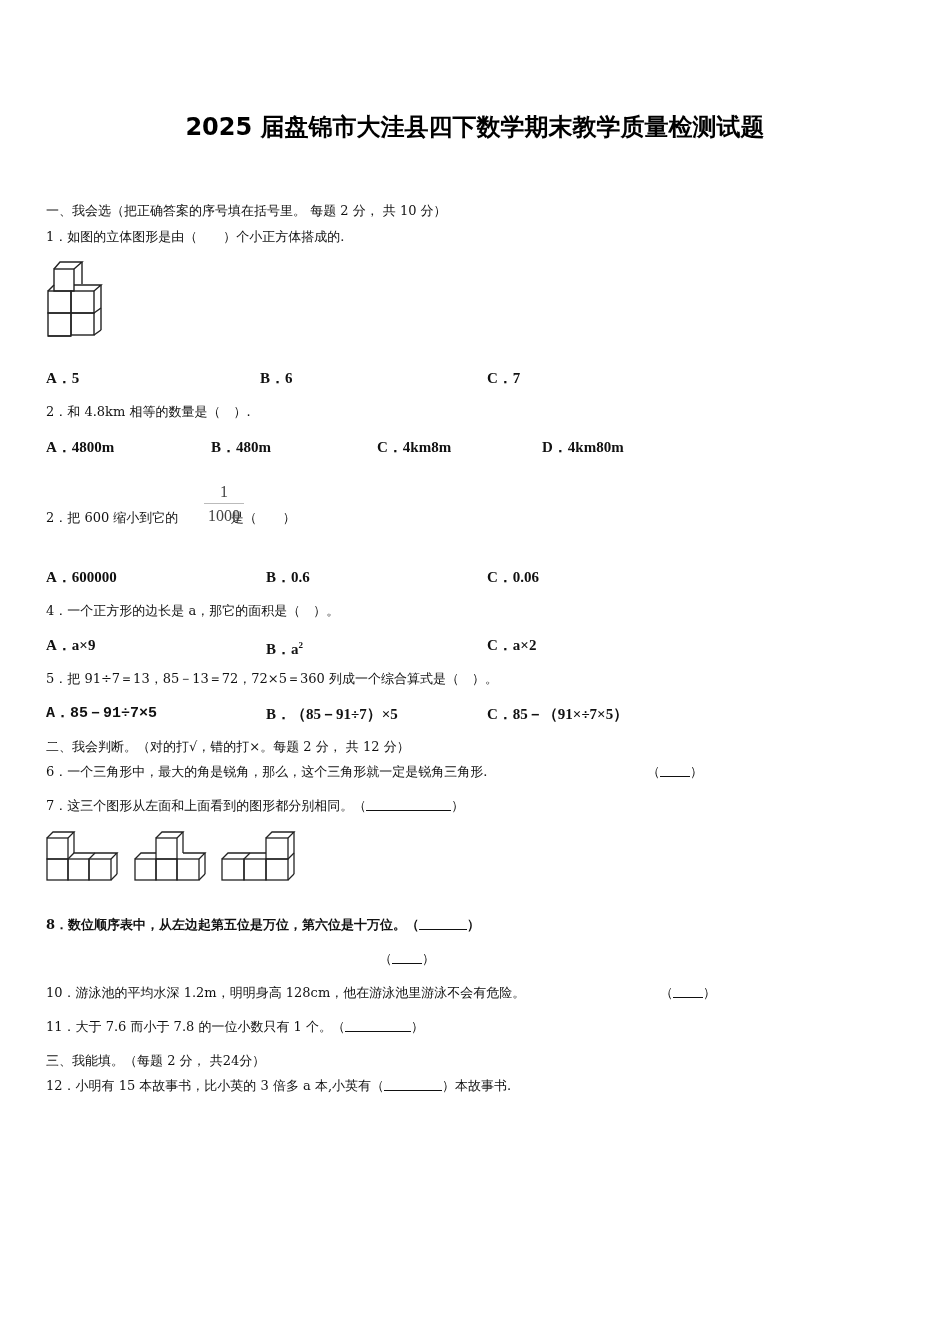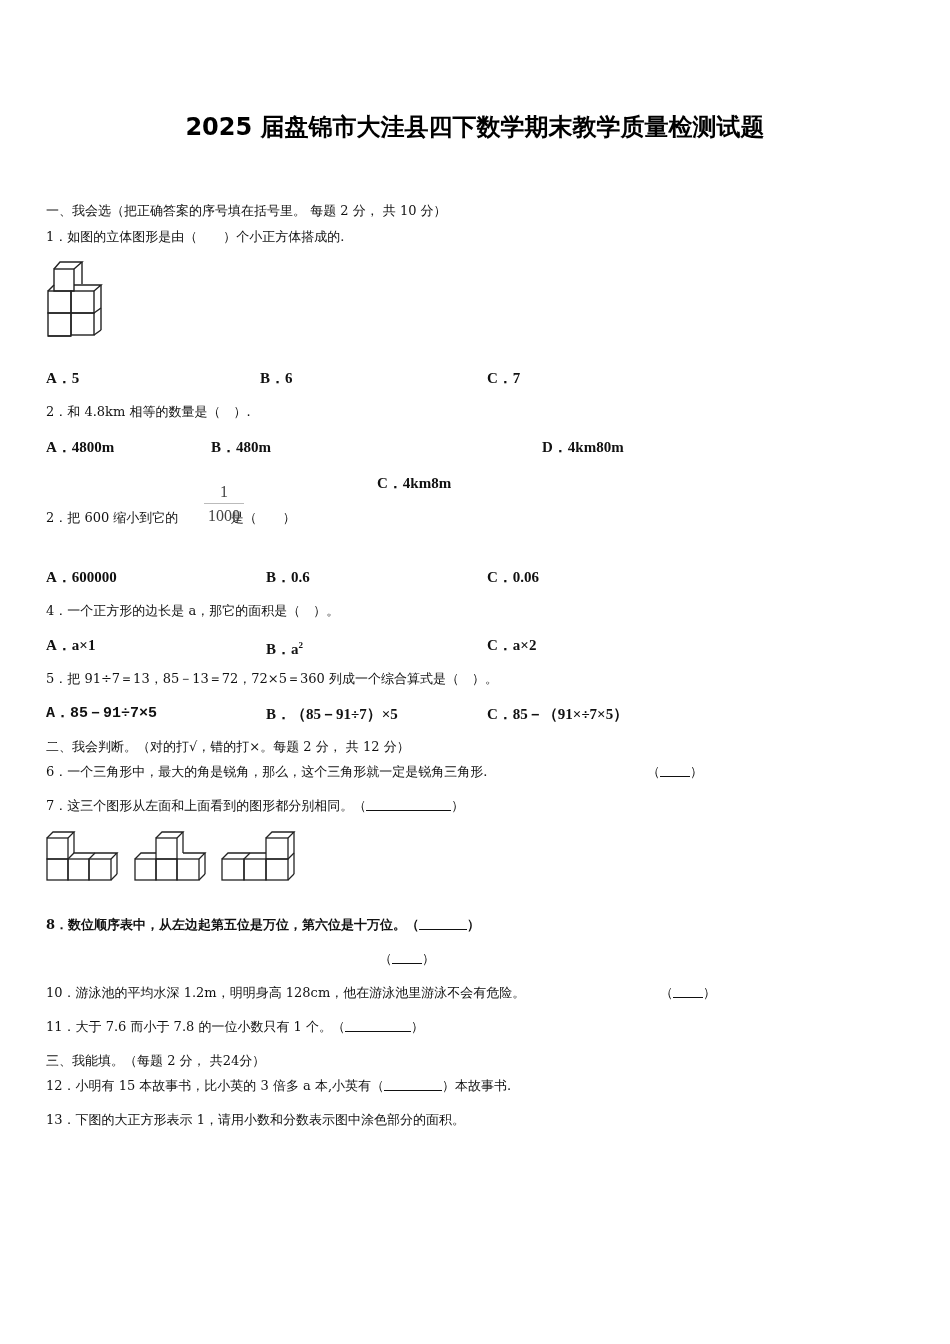--- a/index.html
+++ b/index.html
@@ -70,41 +70,41 @@
   </div>
 
   <div class="opt" style="left:46px; top:368px;">A．5</div>
   <div class="opt" style="left:260px; top:368px;">B．6</div>
   <div class="opt" style="left:487px; top:368px;">C．7</div>
 
   <div class="line" style="top:402px;">2．和 4.8km 相等的数量是（　）.</div>
 
   <div class="opt" style="left:46px; top:437px;">A．4800m</div>
   <div class="opt" style="left:211px; top:437px;">B．480m</div>
-  <div class="opt" style="left:377px; top:437px;margin-top:36px;">C．4km8m</div>
+  <div class="opt" style="left:377px; top:437px;">C．4km8m</div>
   <div class="opt" style="left:542px; top:437px;">D．4km80m</div>
 
   <div class="line" style="top:508px;">
     <span>2．把 600 缩小到它的</span>
     <span style="display:inline-block; width:44px;"></span>
     <span>是（　　）</span>
   </div>
   <div class="frac">
     <span class="n">1</span>
     <span class="bar"></span>
     <span class="d">1000</span>
   </div>
 
   <div class="opt" style="left:46px; top:567px;">A．600000</div>
   <div class="opt" style="left:266px; top:567px;">B．0.6</div>
   <div class="opt" style="left:487px; top:567px;">C．0.06</div>
 
   <div class="line" style="top:601px;">4．一个正方形的边长是 a，那它的面积是（　）。</div>
 
-  <div class="opt" style="left:46px; top:635px;">A．a×1</div>
+  <div class="opt" style="left:46px; top:635px;">A．a×9</div>
   <div class="opt" style="left:266px; top:635px;"><span>B．a</span><sup>2</sup></div>
   <div class="opt" style="left:487px; top:635px;">C．a×2</div>
 
   <div class="line" style="top:669px;">5．把 91÷7＝13，85－13＝72，72×5＝360 列成一个综合算式是（　）。</div>
 
   <div class="opt" style="left:46px; top:704px;font-family:Liberation Mono, monospace;">A．85－91÷7×5</div>
   <div class="opt" style="left:266px; top:704px;">B．（85－91÷7）×5</div>
   <div class="opt" style="left:487px; top:704px;">C．85－（91×÷7×5）</div>
 
   <div class="line" style="top:737px;">二、我会判断。（对的打√，错的打×。每题 2 分， 共 12 分）</div>
@@ -177,15 +177,14 @@
   <div class="line" style="top:1017px;">
     <span>11．大于 7.6 而小于 7.8 的一位小数只有 1 个。（</span><span class="blank" style="width:66px;"></span><span>）</span>
   </div>
 
   <div class="line" style="top:1051px;">三、我能填。（每题 2 分， 共24分）</div>
 
   <div class="line" style="top:1076px;">
     <span>12．小明有 15 本故事书，比小英的 3 倍多 a 本,小英有（</span><span class="blank" style="width:58px;"></span><span>）本故事书.</span>
   </div>
 
-  <div class="line" style="top:1110px;">13．下图的大正方形表示 1，请用小数和分数表示图中涂色部分的面积。</div>
 
 </div>
 
 </body></html>

